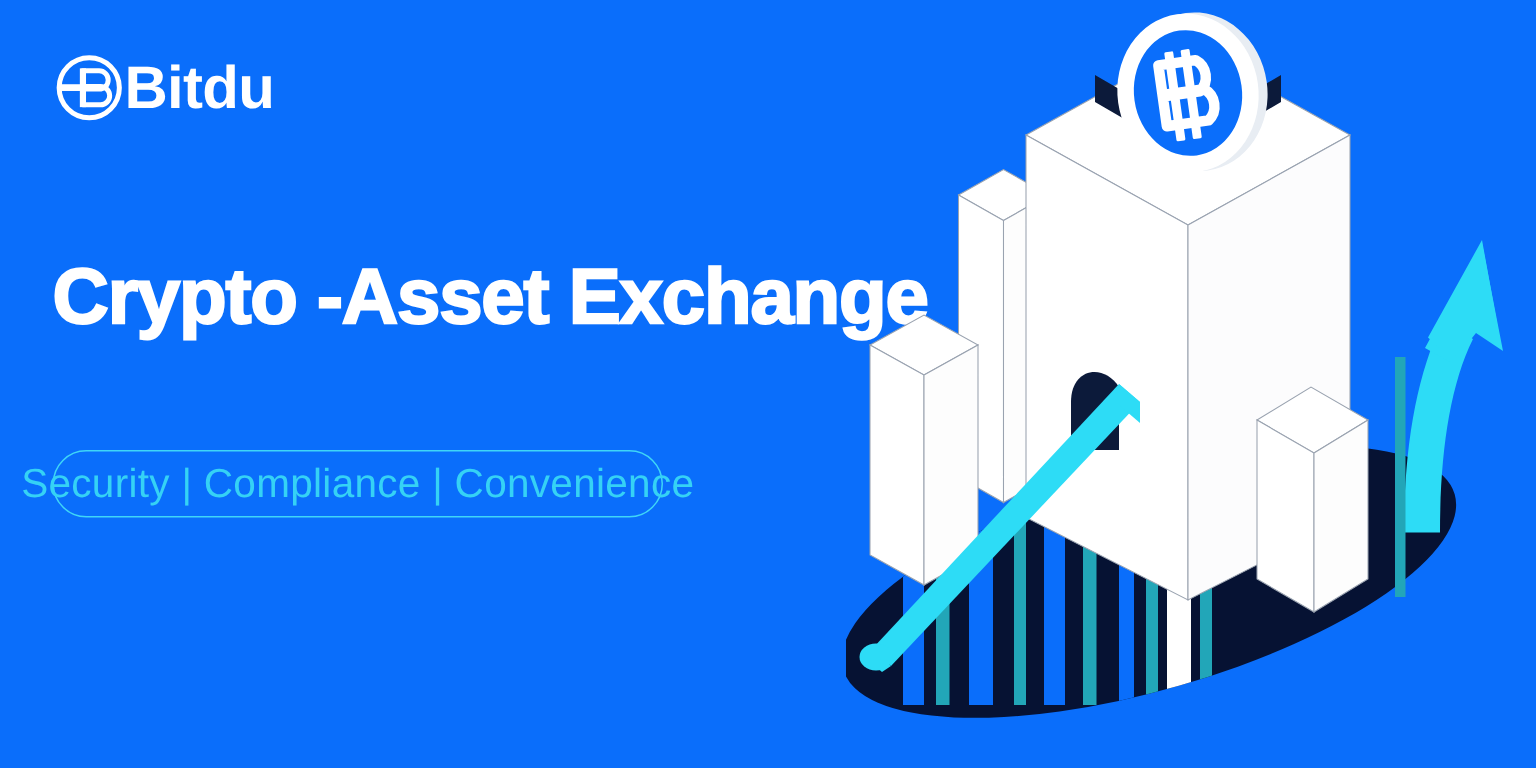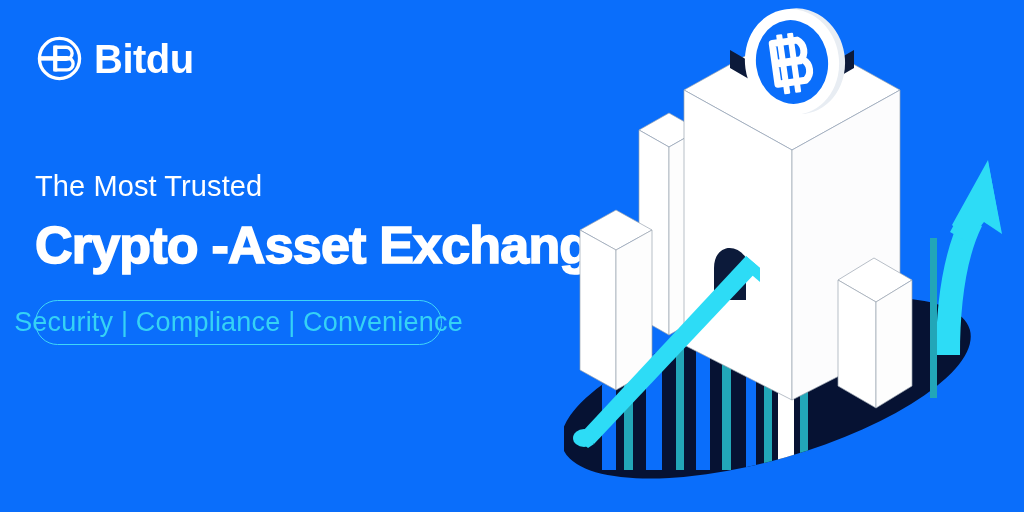--- a/index.html
+++ b/index.html
@@ -20,21 +20,20 @@
     overflow: hidden;
   }
 
   
   .logo-lockup {
     position: absolute;
     left: 36px;
     top: 33px;
     display: flex;
     align-items: center;
-    gap: 11px;
     height: 50px;
   }
   .logo-mark {
     width: 47px;
     height: 47px;
     flex: 0 0 47px;
     display: block;
   }
   .logo-word {
     font-family: "Liberation Sans", sans-serif;
@@ -121,21 +120,20 @@
       <circle cx="24" cy="24" r="20.5" fill="none" stroke="#ffffff" stroke-width="3.4"></circle>
       <rect x="4" y="21.6" width="17" height="4.6" fill="#ffffff"></rect>
       <path d="M19.5 12.5 h11.2 a6.2 6.2 0 0 1 0 12.4 h-11.2 z
                M19.5 23.2 h12.2 a6.2 6.2 0 0 1 0 12.4 h-12.2 z" fill="none" stroke="#ffffff" stroke-width="3.4" stroke-linejoin="round"></path>
       <rect x="17.6" y="10.8" width="4.2" height="26.4" fill="#ffffff"></rect>
     </svg>
     <span class="logo-word">Bitdu</span>
   </div>
 
   <div class="copy">
-    <p class="eyebrow">The Most Trusted</p>
     <h1 class="headline">Crypto -Asset Exchange</h1>
   </div>
 
   <div class="pill">
     <span class="pill-text">Security | Compliance | Convenience</span>
   </div>
 
   <div class="illustration">
     <svg viewBox="0 0 460 512" aria-hidden="true">
       <defs>

